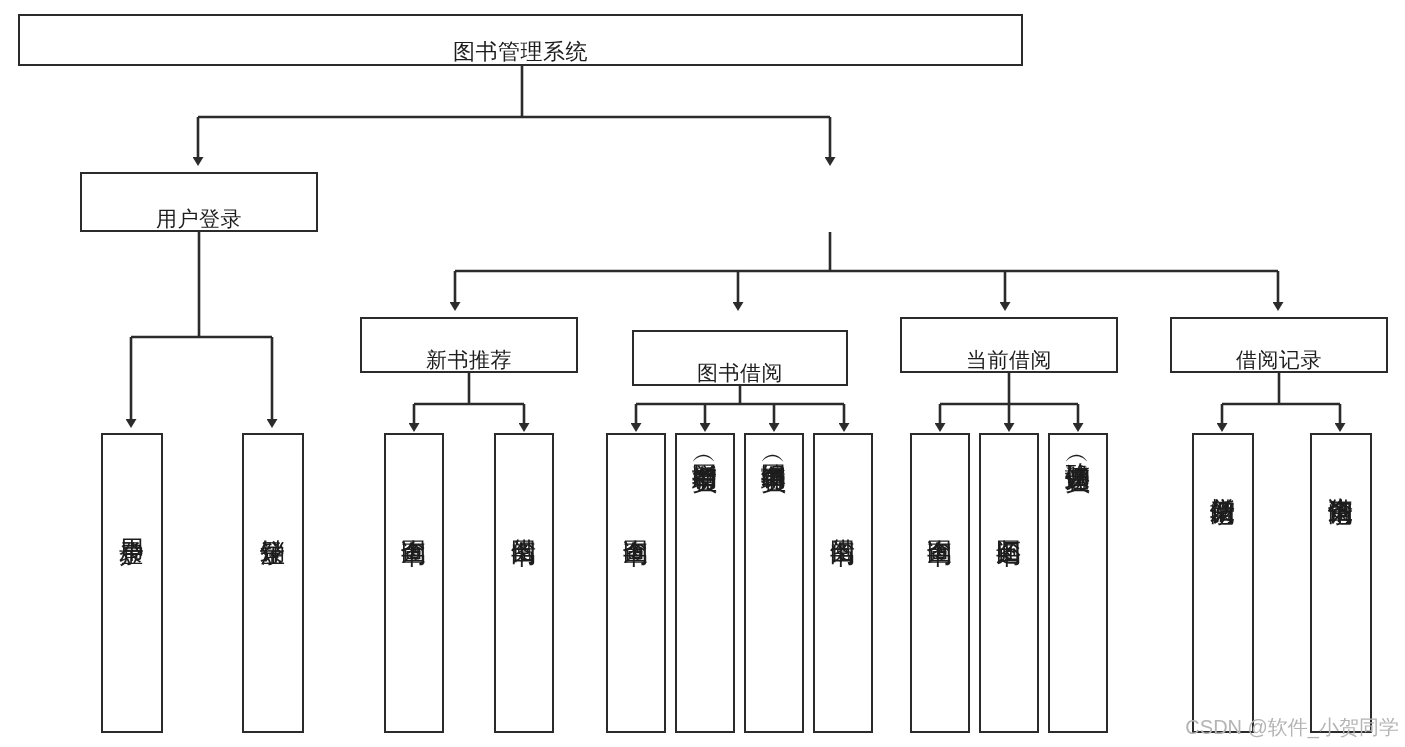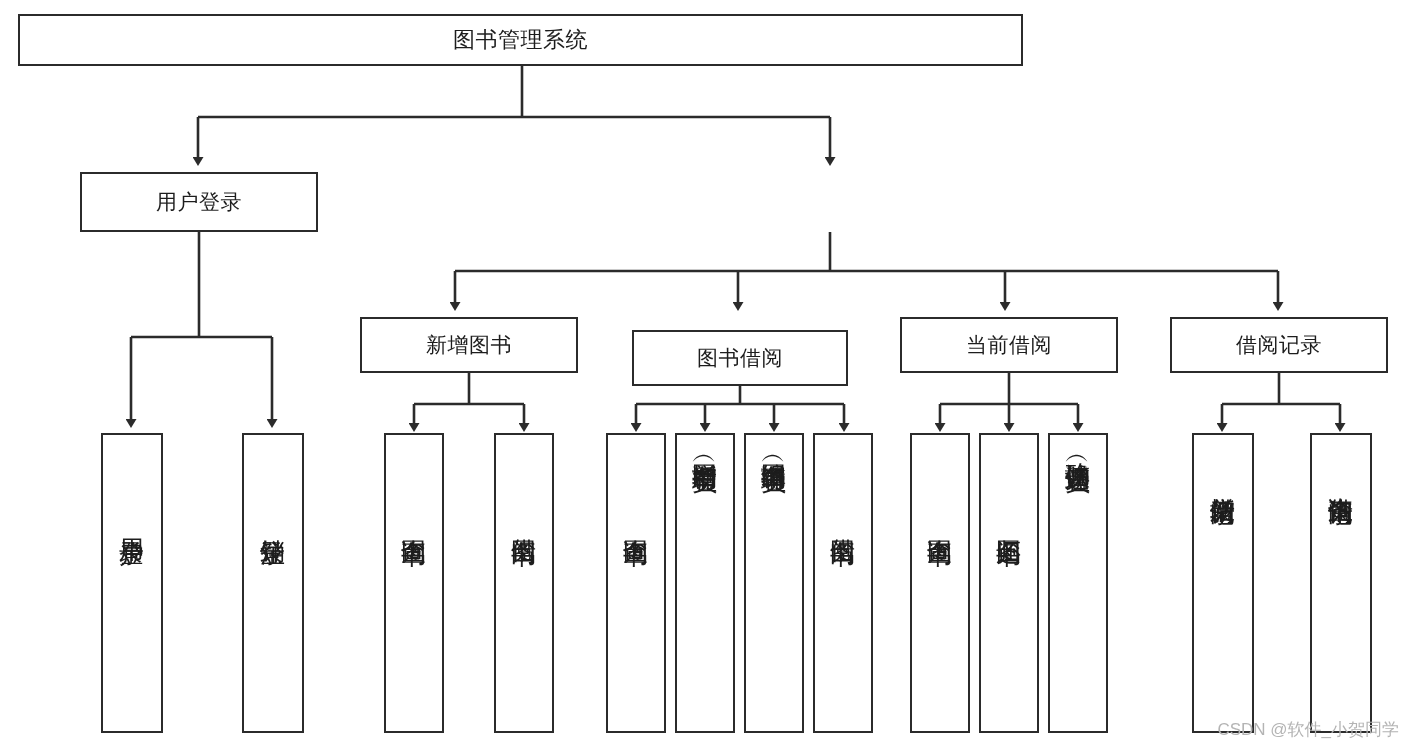--- a/index.html
+++ b/index.html
@@ -25,21 +25,21 @@
     width: 1405px;
     height: 747px;
     pointer-events: none;
   }
   .node {
     position: absolute;
     box-sizing: border-box;
     border: 2px solid #2b2b2b;
     background: #ffffff;
     display: flex;
-    align-items: center;
+    align-items: flex-end;
     justify-content: center;
     color: #1d1d1d;
   }
   .node-label {
     display: block;
     text-align: center;
     letter-spacing: 0.5px;
     white-space: nowrap;
   }
   
@@ -62,21 +62,21 @@
     font-size: 25px;
     line-height: 1.12;
     letter-spacing: 1px;
     white-space: nowrap;
     max-height: 288px;
   }
   .watermark {
     position: absolute;
     right: 6px;
     bottom: 6px;
-    font-size: 17px;
+    font-size: 20px;
     color: #b4b4b4;
     white-space: nowrap;
     user-select: none;
   }
 </style>
 </head>
 <body>
 
 <div id="canvas">
 
@@ -133,21 +133,21 @@
   <div class="node root horiz" style="left:18px; top:14px; width:1005px; height:52px;">
     <span class="node-label">图书管理系统</span>
   </div>
 
   <div class="node horiz" style="left:80px; top:172px; width:238px; height:60px;">
     <span class="node-label">用户登录</span>
   </div>
 
 
   <div class="node horiz" style="left:360px; top:317px; width:218px; height:56px;">
-    <span class="node-label">新增图书</span>
+    <span class="node-label">新书推荐</span>
   </div>
 
   <div class="node horiz" style="left:632px; top:330px; width:216px; height:56px;">
     <span class="node-label">图书借阅</span>
   </div>
 
   <div class="node horiz" style="left:1170px; top:317px; width:218px; height:56px;">
     <span class="node-label">借阅记录</span>
   </div>
 

